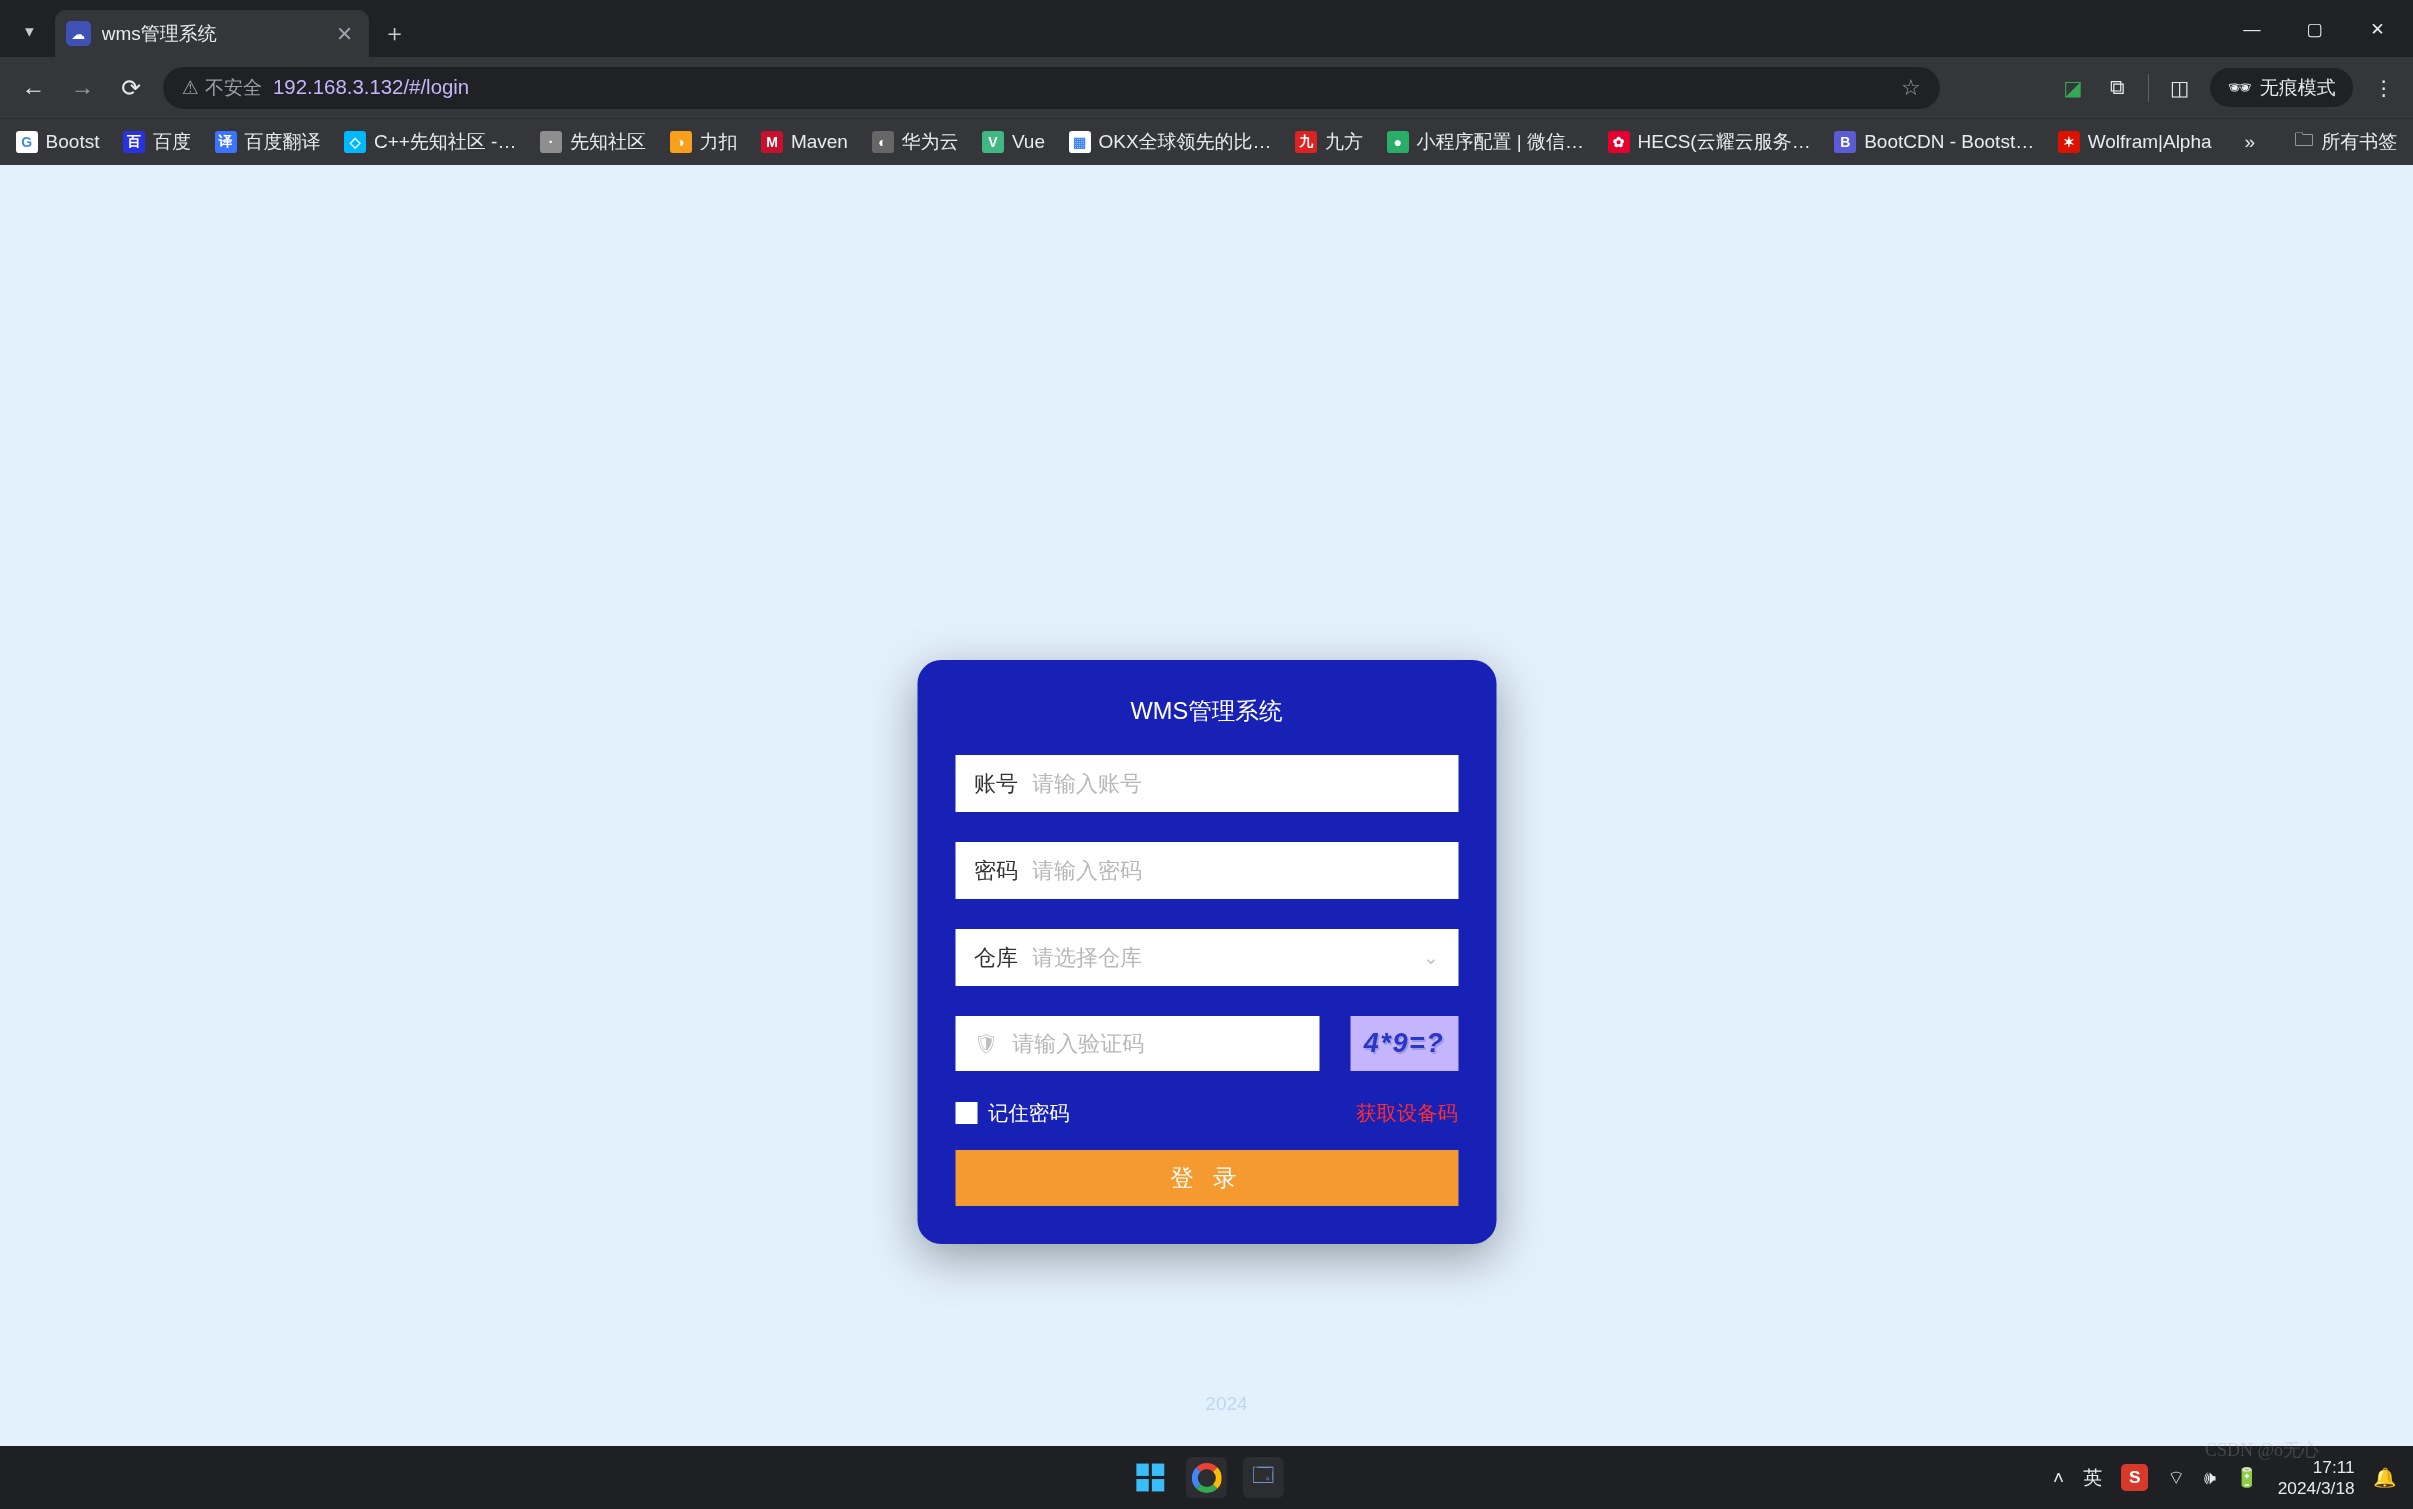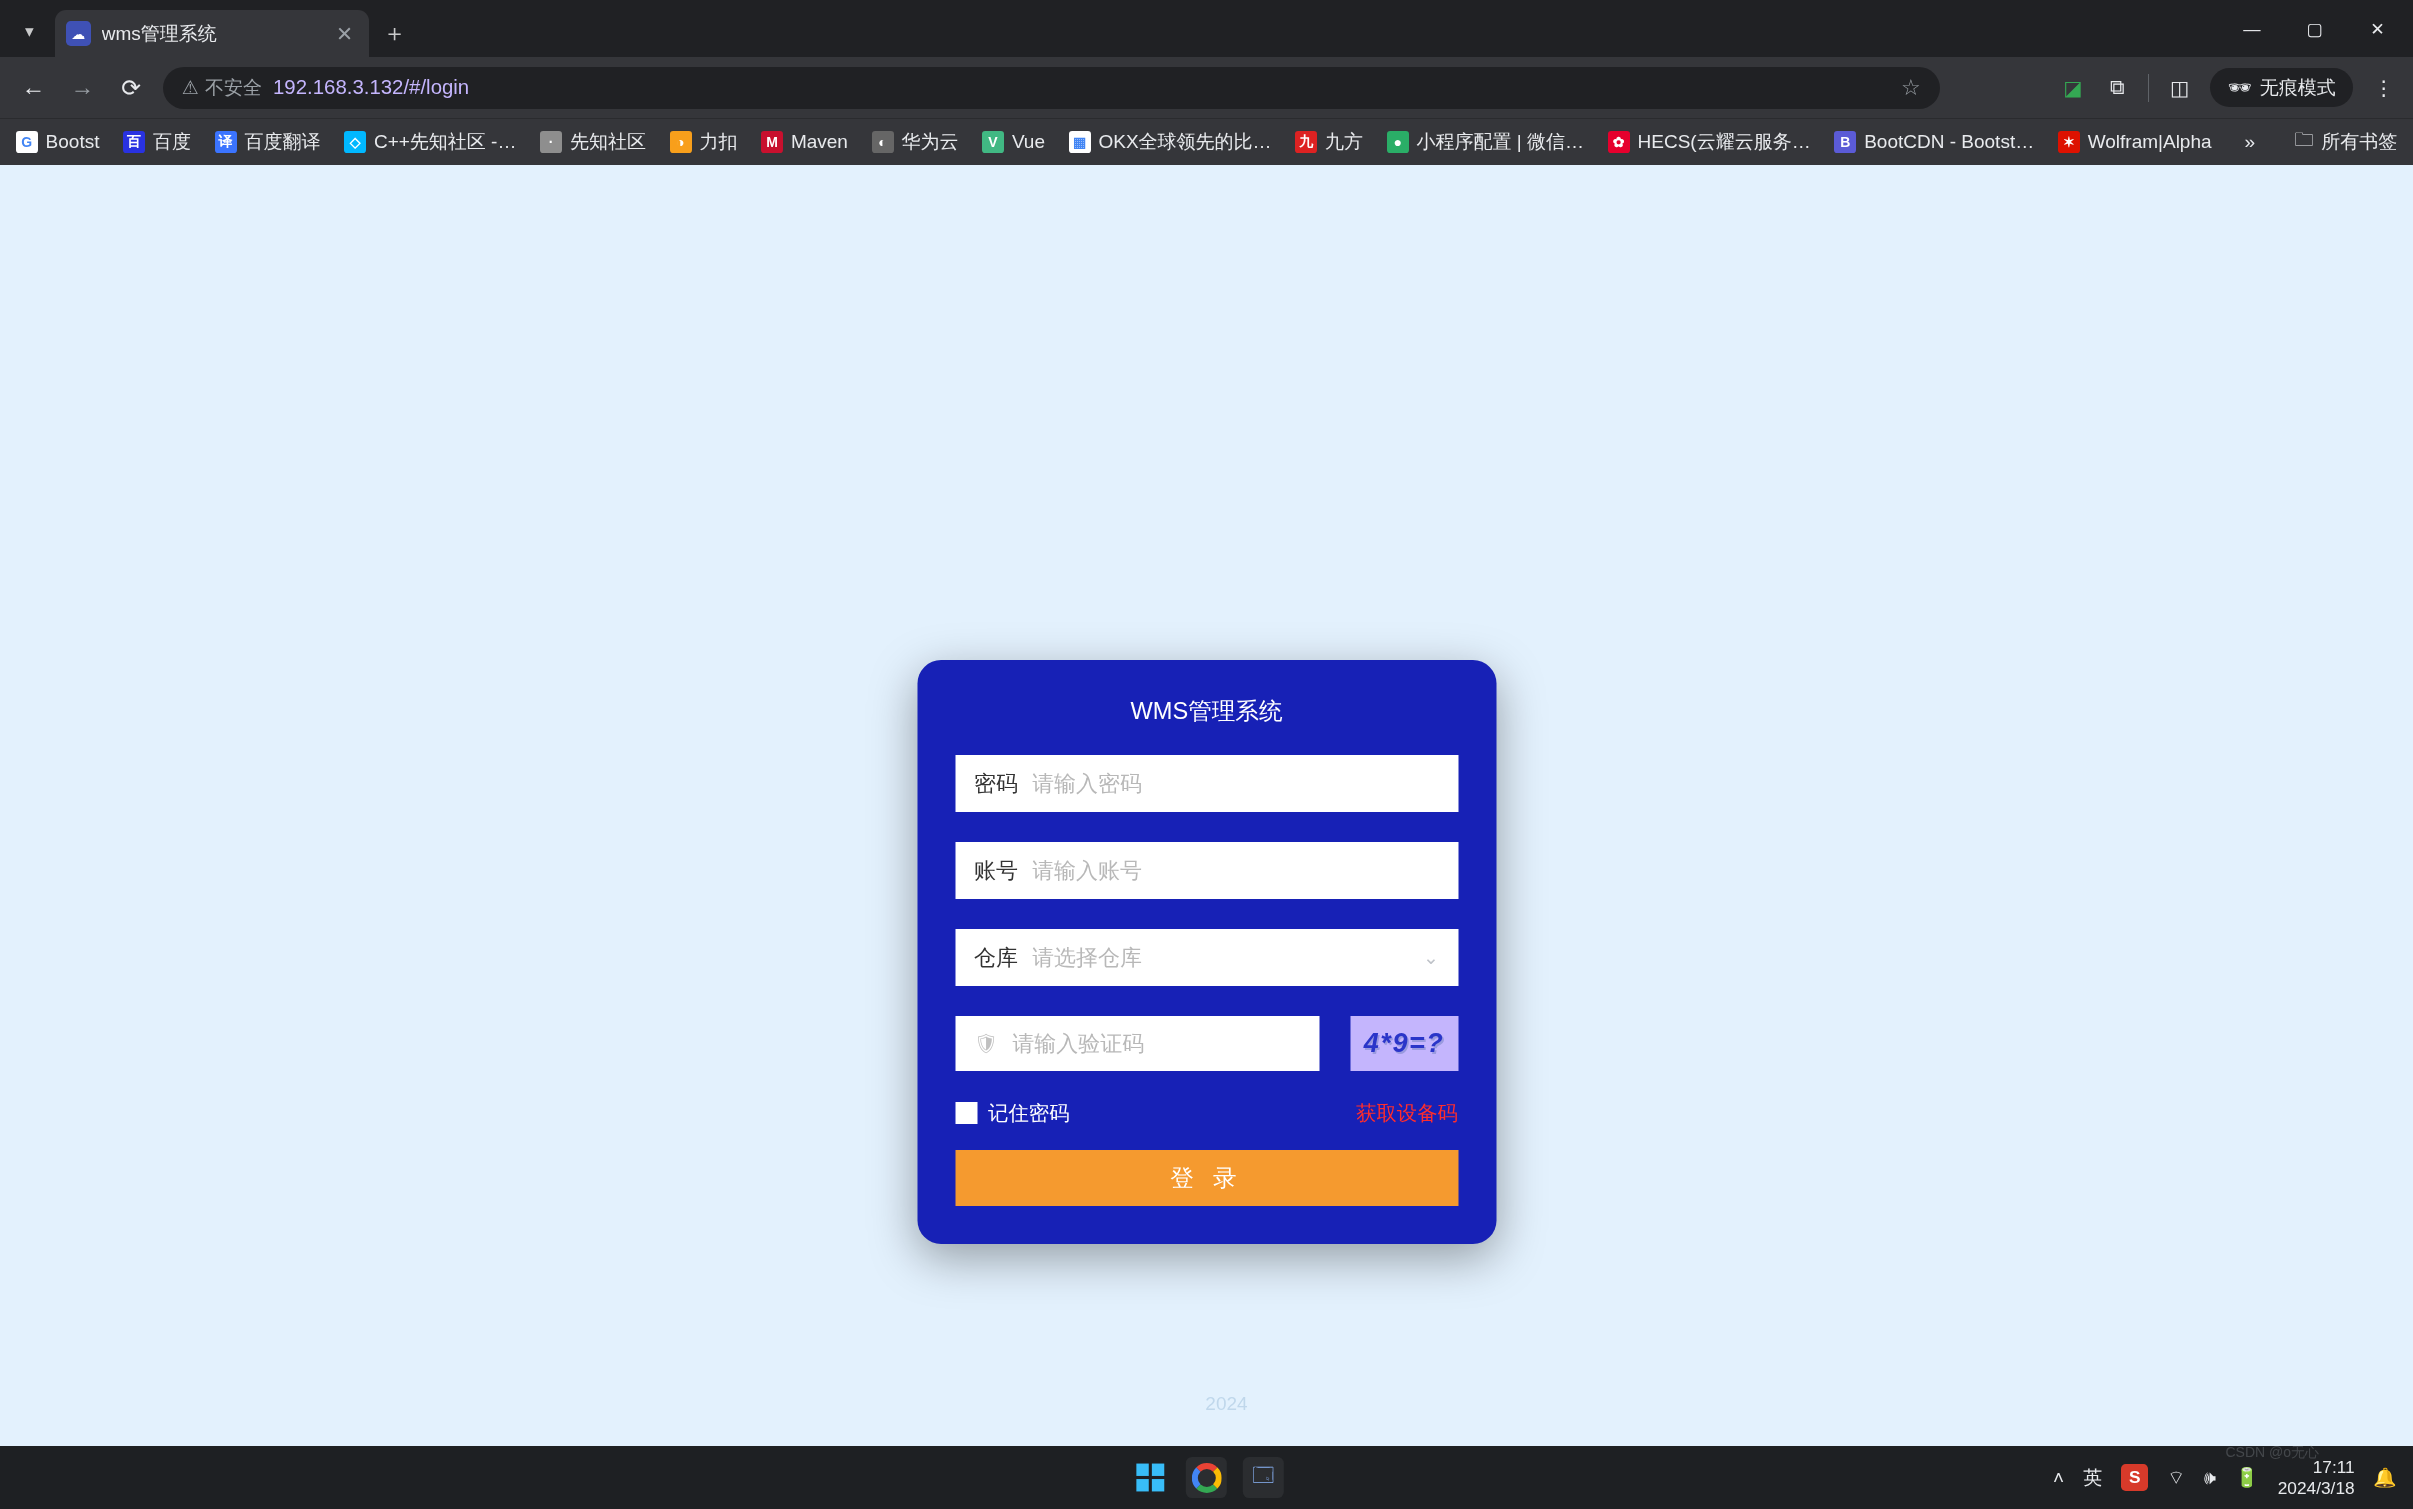--- a/index.html
+++ b/index.html
@@ -74,21 +74,21 @@
 .tbCenter{ position:absolute;left:50%;transform:translateX(-50%);display:flex;align-items:center;gap:15.7px;}
 .tbIcon{ width:41px;height:41px;display:flex;align-items:center;justify-content:center;border-radius:6.3px;}
 .tbIcon.start svg{width:31px;height:31px;}
 .tbIcon.chrome{ background:#2b2d30; }
 .tbIcon.chrome .ring{ width:30px;height:30px;border-radius:50%;border:6.3px solid #4285f4;border-top-color:#ea4335;border-right-color:#fbbc05;border-bottom-color:#34a853;}
 .tbIcon.app{ background:#2b2d30;color:#8ab4f8;font-size:20.4px;}
 .tbRight{ margin-left:auto;display:flex;align-items:center;gap:19px;font-size:19px;}
 .tbRight .imeLang{ font-size:19px;}
 .tbRight .imeS{ width:27px;height:27px;background:#d73a2a;color:#fff;border-radius:4.7px;display:flex;align-items:center;justify-content:center;font-weight:bold;font-size:17.3px;}
 .tbClock{ text-align:right;font-size:17.3px;line-height:1.2;}
-.watermark{ position:absolute;right:94px;bottom:47px;color:#9aa0a6;font-size:14px;opacity:.3;}
+.watermark{ position:absolute;right:94px;bottom:47px;color:#9aa0a6;font-size:18px;opacity:.3;font-family:Liberation Serif, serif;}
 </style>
 </head>
 <body>
 
 <div class="browser">
 
   <div class="titlebar">
     <div class="tabdrop">▾</div>
     <div class="tab">
       <div class="favicon">☁</div>
@@ -195,27 +195,27 @@
         <span>🗀</span>
         <span>所有书签</span>
       </div>
     </div>
 
   <div class="viewport">
     <div class="loginCard">
       <div class="cardTitle">WMS管理系统</div>
 
       <div class="field">
+        <label>账号</label>
+        <input type="text" placeholder="请输入账号" style="">
+      </div>
+
+      <div class="field">
         <label>密码</label>
         <input type="password" placeholder="请输入密码" style="">
-      </div>
-
-      <div class="field">
-        <label>账号</label>
-        <input type="text" placeholder="请输入账号" style="">
       </div>
 
       <div class="field">
         <label>仓库</label>
         <input type="text" readonly="" placeholder="请选择仓库" style="">
         <span class="chev">⌄</span>
       </div>
 
       <div class="captchaRow">
         <div class="captchaInput">

